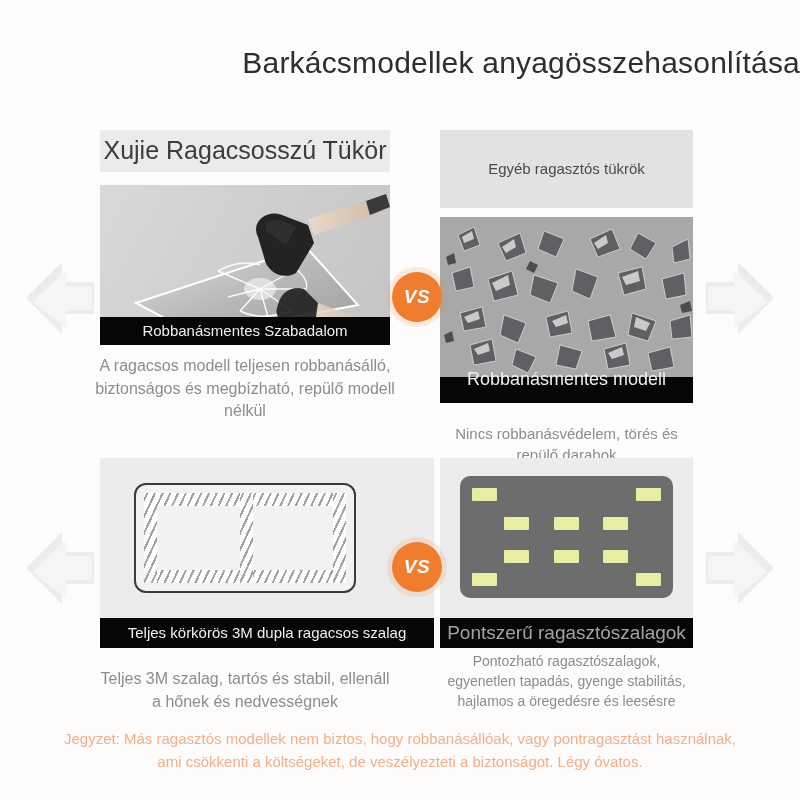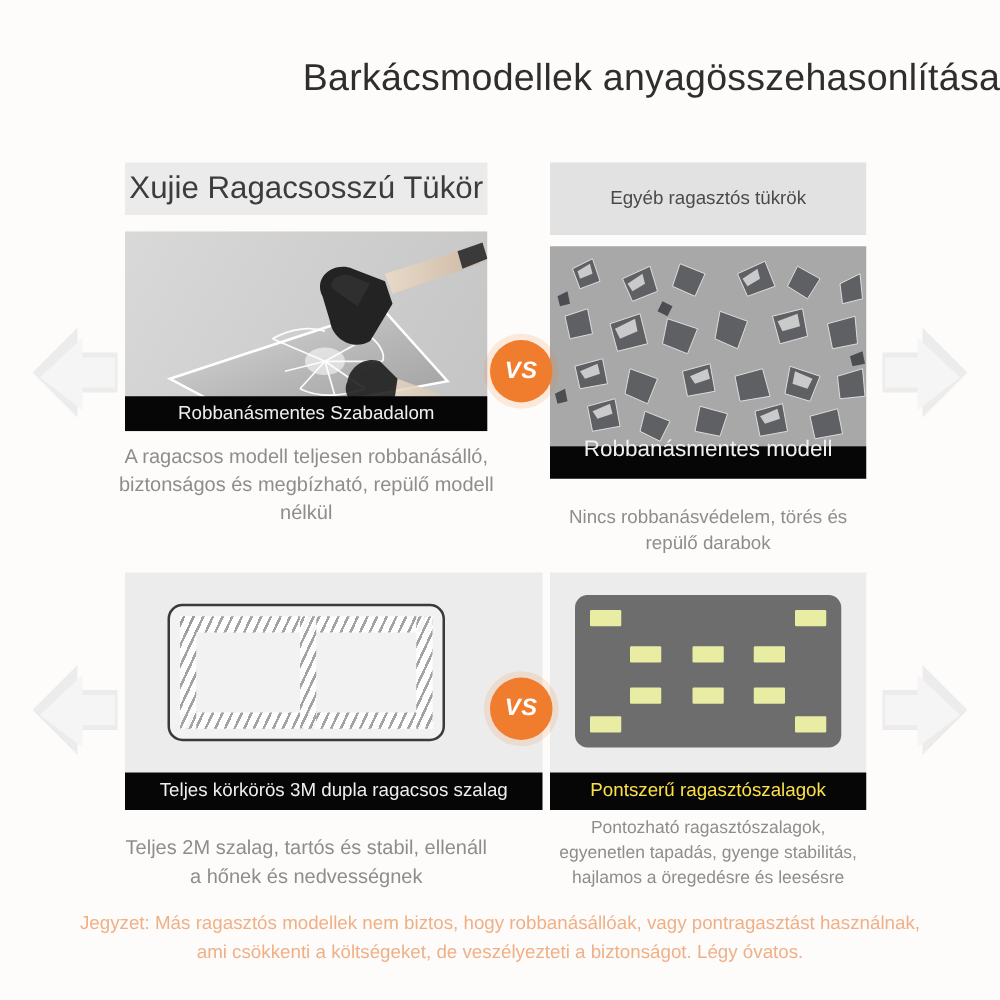--- a/index.html
+++ b/index.html
@@ -40,21 +40,21 @@
   .chip{
     background:#e2e2e2;color:#4a4a4a;text-align:center;
     display:flex;align-items:center;justify-content:center;
     line-height:1.25;
   }
   .chip-left{
     height:42px;font-size:25px;color:#3c3c3c;background:#ebebeb;
     width:290px;
   }
   .chip-right{
-    height:46px;font-size:15px;width:253px;padding:6px 0;
+    height:46px;font-size:15px;width:253px;padding:16px 0;
   }
 
   
   .card{position:relative;overflow:hidden;}
   .card-left{width:290px;height:160px;}
   .card-right{width:253px;height:160px;}
 
   .caption{
     position:absolute;left:0;bottom:0;width:100%;
     background:#060606;color:#efefef;text-align:center;
@@ -66,22 +66,22 @@
     background:transparent;color:#efefef;text-align:center;
     font-size:18px;line-height:1.22;
     z-index:3;pointer-events:none;
   }
   .caption-band-right{
     position:absolute;left:0;top:160px;width:100%;height:26px;
     background:#060606;
   }
   .caption-r2{
     position:absolute;left:0;top:160px;width:100%;height:30px;
-    background:#060606;color:#fde047;text-align:center;
-    font-size:15px;line-height:30px;
+    background:#060606;color:#a3a3a3;text-align:center;
+    font-size:19px;line-height:30px;
   }
   .caption-l2{
     position:absolute;left:0;top:160px;width:100%;height:30px;
     background:#060606;color:#efefef;text-align:center;
     font-size:15px;line-height:30px;
   }
 
   
   .desc{
     text-align:center;color:#8d8d8d;line-height:1.42;
@@ -289,21 +289,21 @@
             <div class="tape-strip ts-top"></div>
             <div class="tape-strip ts-bot"></div>
             <div class="tape-strip ts-lft"></div>
             <div class="tape-strip ts-rgt"></div>
             <div class="tape-strip ts-mid"></div>
           </div>
         </div>
         <div class="caption-l2">Teljes körkörös 3M dupla ragacsos szalag</div>
       </div>
 
-      <div class="desc desc-left" style="margin-top:40px;">Teljes 2M szalag, tartós és stabil, ellenáll a hőnek és nedvességnek</div>
+      <div class="desc desc-left" style="margin-top:40px;">Teljes 3M szalag, tartós és stabil, ellenáll a hőnek és nedvességnek</div>
     </div>
 
     <div class="col col-right">
       <div class="card card-right" style="margin-top:58px;overflow:visible;">
         <div class="scene-dots">
           <div class="dot-body">
             <div class="dot" style="left:12px;top:12px;"></div>
             <div class="dot" style="right:12px;top:12px;"></div>
             <div class="dot" style="left:12px;bottom:12px;"></div>
             <div class="dot" style="right:12px;bottom:12px;"></div>

